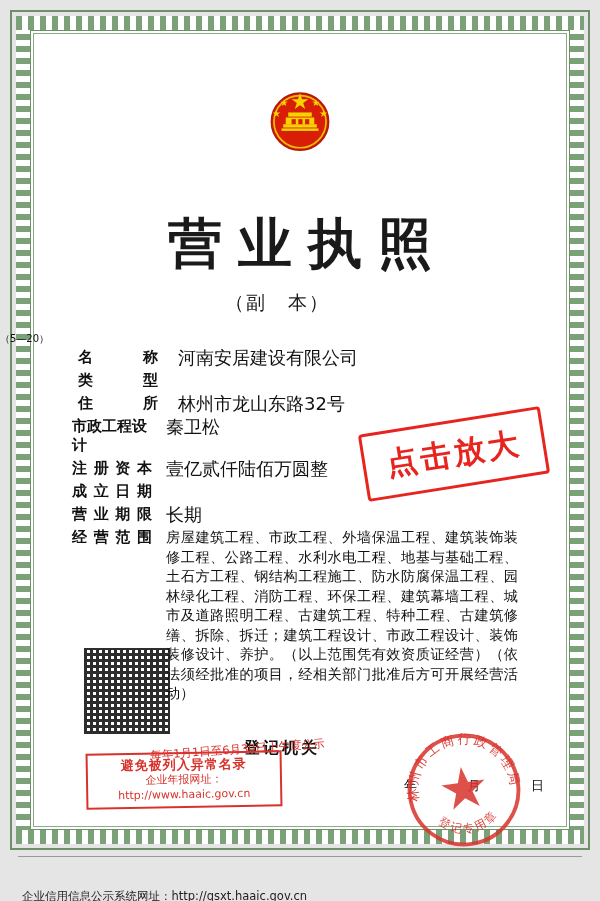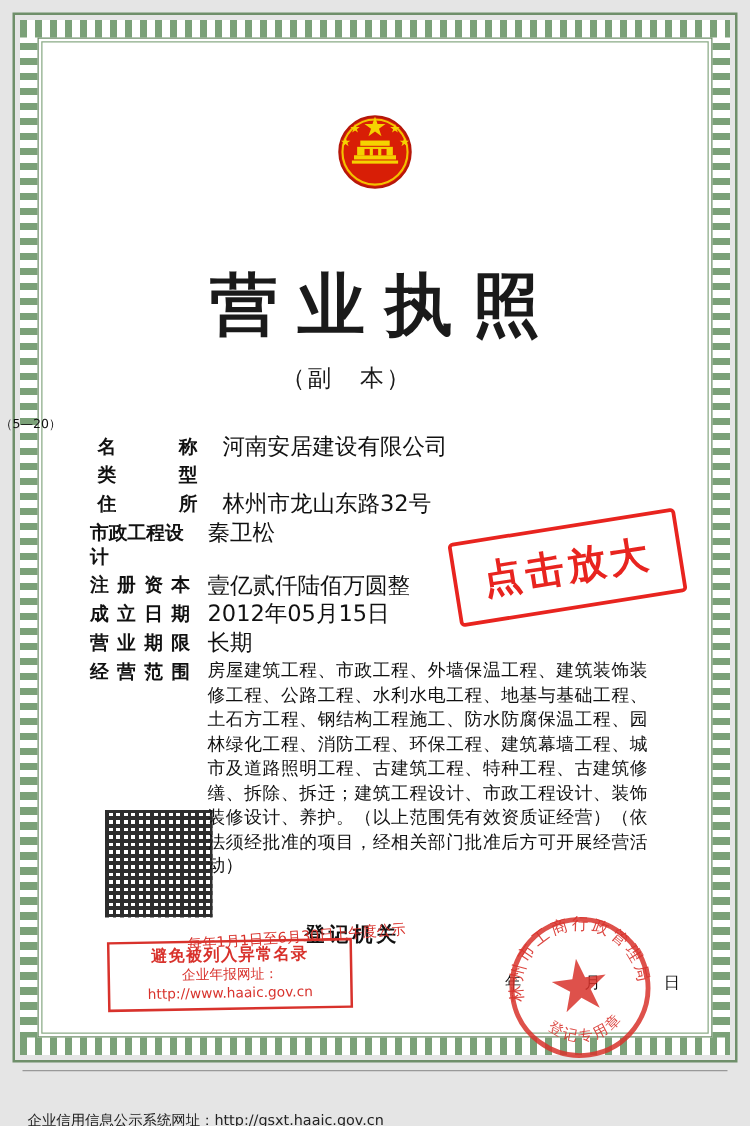--- a/index.html
+++ b/index.html
@@ -375,21 +375,20 @@
       <div class="fvalue">壹亿贰仟陆佰万圆整</div>
     </div>
 
     <div class="frow">
       <div class="flabel">
         <span>成</span>
         <span>立</span>
         <span>日</span>
         <span>期</span>
       </div>
-      <div class="fvalue">2012年05月15日</div>
     </div>
 
     <div class="frow">
       <div class="flabel">
         <span>营</span>
         <span>业</span>
         <span>期</span>
         <span>限</span>
       </div>
       <div class="fvalue">长期</div>

